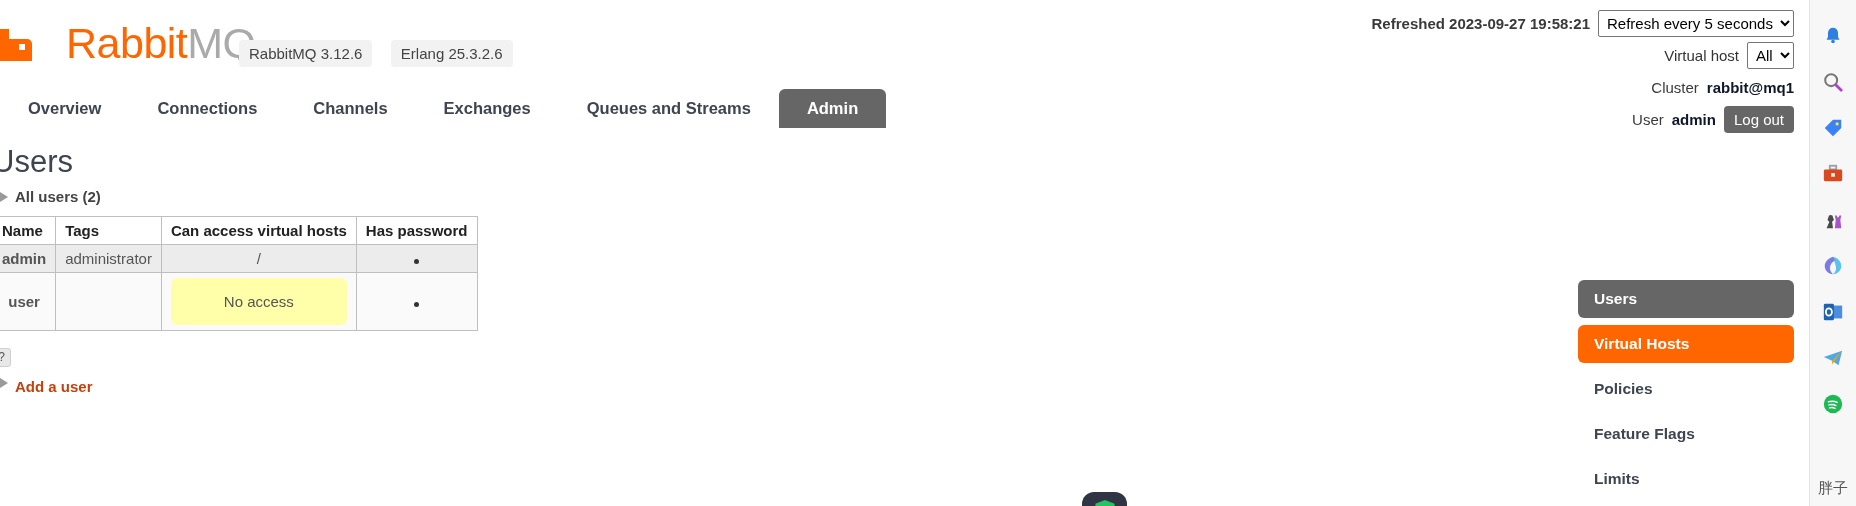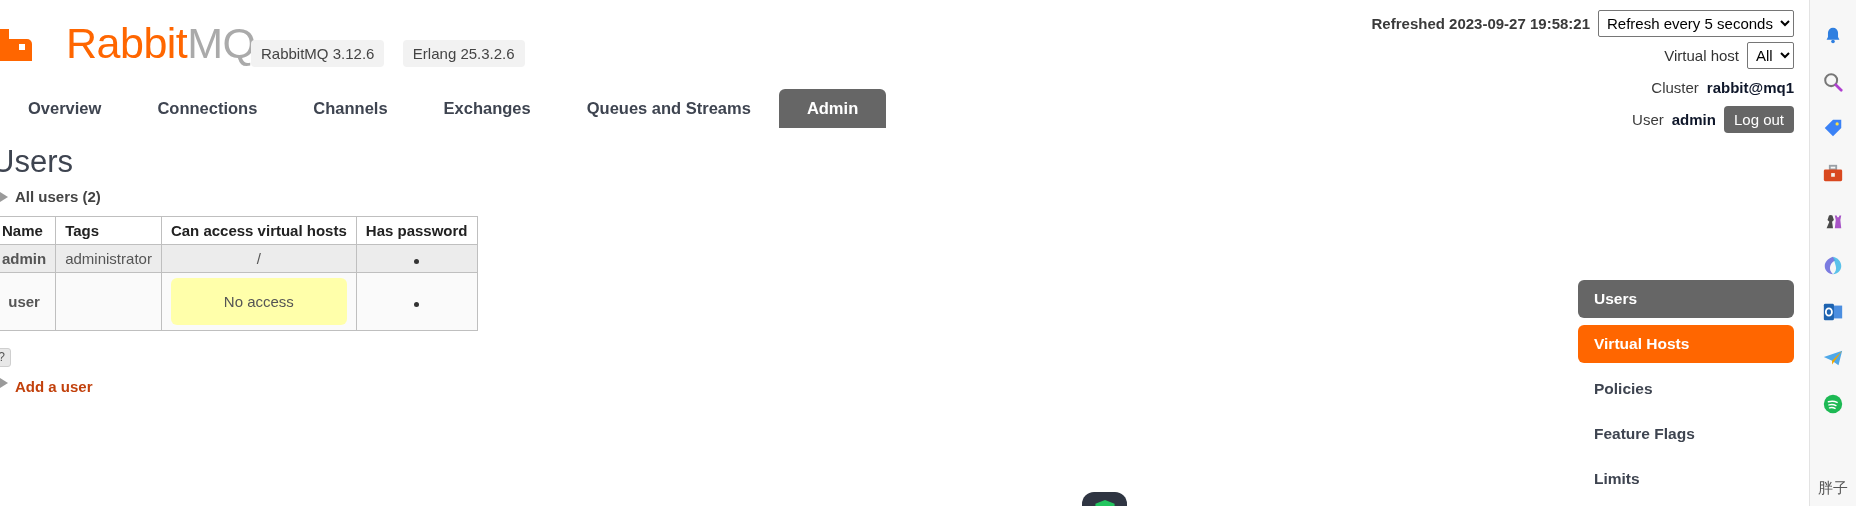--- a/index.html
+++ b/index.html
@@ -98,21 +98,21 @@
     background: #f2f2f2;
     border-radius: 4px;
     padding: 5px 10px;
     font-size: 15px;
     color: #444;
     margin-left: 14px;
     vertical-align: middle;
   }
   .chips {
     position: absolute;
-    left: 245px;
+    left: 233px;
     top: 48px;
     text-align: center;
   }
 
   
   .hdr-right {
     position: absolute;
     right: 18px;
     top: 18px;
     text-align: right;

